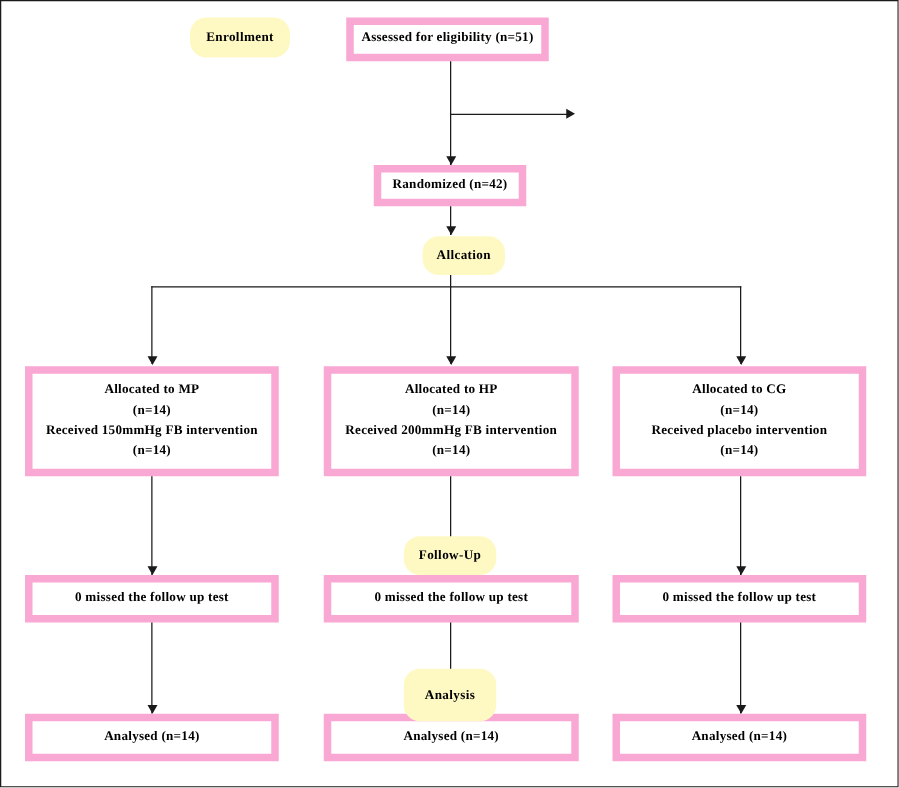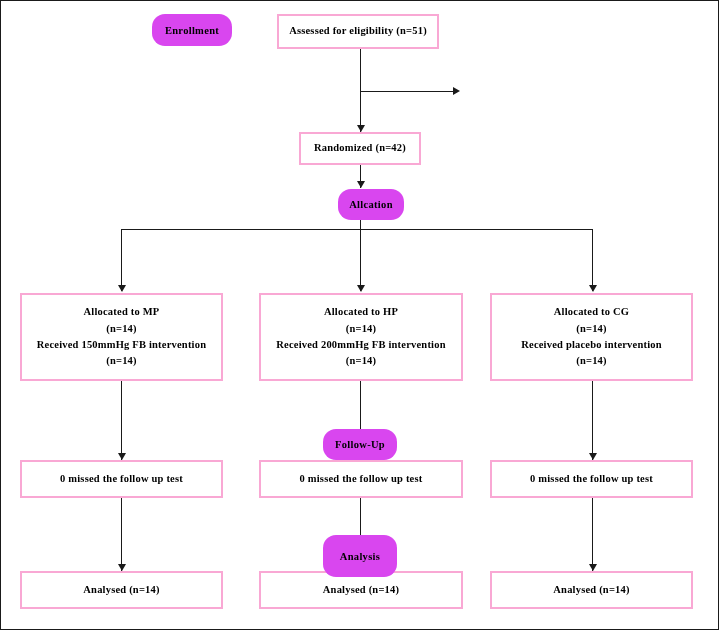--- a/index.html
+++ b/index.html
@@ -13,42 +13,42 @@
     height: 630px;
     background: #ffffff;
     border: 1px solid #1a1a1a;
     box-sizing: border-box;
     font-family: "Liberation Serif", "DejaVu Serif", serif;
     overflow: hidden;
   }
   .box {
     position: absolute;
     box-sizing: border-box;
-    border: 2px solid #f9a8d4;
+    border: 6px solid #f9a8d4;
     background: #ffffff;
     display: flex;
     flex-direction: column;
     align-items: center;
     justify-content: center;
     text-align: center;
     color: #000000;
     font-size: 10.5px;
     font-weight: bold;
     letter-spacing: 0.2px;
     line-height: 1.55;
   }
   .box.left-align {
     align-items: flex-start;
     text-align: left;
     padding-left: 9px;
   }
   .badge {
     position: absolute;
     box-sizing: border-box;
-    background: #d946ef;
+    background: #fef9c3;
     border-radius: 13px;
     display: flex;
     align-items: center;
     justify-content: center;
     color: #000000;
     font-size: 10.5px;
     font-weight: bold;
     letter-spacing: 0.3px;
     z-index: 4;
   }

